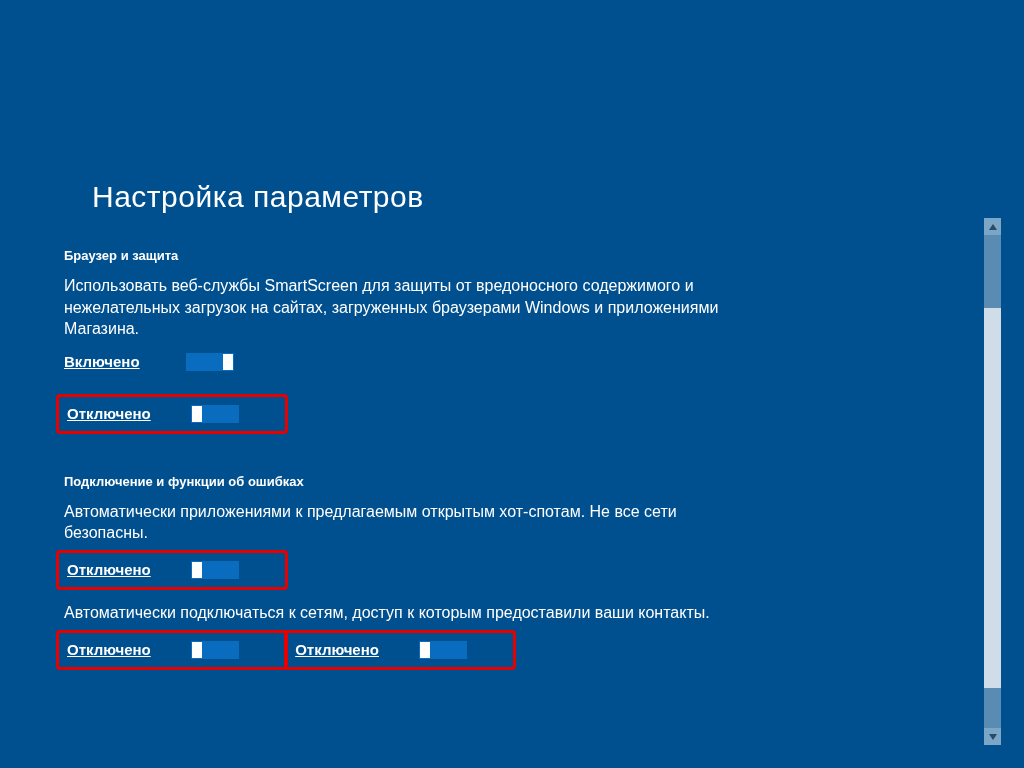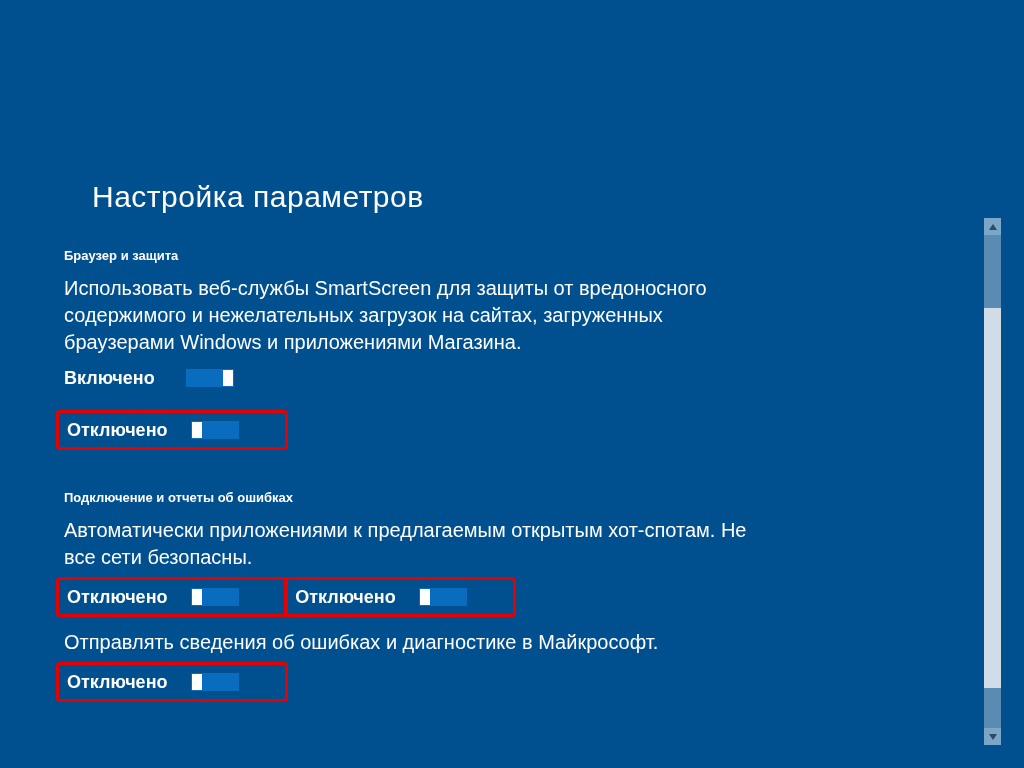--- a/index.html
+++ b/index.html
@@ -32,39 +32,40 @@
     left: 64px;
     top: 248px;
     width: 880px;
   }
   .section-heading {
     font-size: 13px;
     font-weight: 600;
     margin-bottom: 12px;
   }
   .desc {
-    font-size: 20px;
+    font-size: 16px;
     font-weight: 400;
     line-height: 1.35;
     max-width: 700px;
     margin-bottom: 10px;
   }
   .toggle-row {
     display: flex;
     align-items: center;
     gap: 0;
     margin-bottom: 18px;
     height: 24px;
     position: relative;
   }
   .toggle-label {
-    font-size: 18px;
+    font-size: 15px;
     font-weight: 600;
     width: 122px;
     display: inline-block;
+    text-decoration: underline;
   }
   .toggle {
     position: relative;
     width: 48px;
     height: 18px;
     background: #0a6cbf;
     border: 1px solid #0a6cbf;
     display: inline-block;
     cursor: pointer;
   }
@@ -149,38 +150,38 @@
     <div class="highlight">
       <span class="toggle-label">Отключено</span>
       <span class="toggle off">
           <span class="knob"></span>
         </span>
     </div>
 
     <div class="gap-lg"></div>
 
     
-    <div class="section-heading">Подключение и отчеты об ошибках</div>
+    <div class="section-heading">Подключение и функции об ошибках</div>
 
     <div class="desc">Автоматически приложениями к предлагаемым открытым хот-спотам. Не все сети безопасны.</div>
     <div class="highlight">
       <span class="toggle-label">Отключено</span>
       <span class="toggle off">
           <span class="knob"></span>
         </span>
     </div>
 
-    <div class="highlight">
-      <span class="toggle-label">Отключено</span>
-      <span class="toggle off">
-          <span class="knob"></span>
-        </span>
-    </div>
-
-    <div class="desc">Отправлять сведения об ошибках и диагностике в Майкрософт.</div>
+    <div class="desc">Автоматически подключаться к сетям, доступ к которым предоставили ваши контакты.</div>
+    <div class="highlight">
+      <span class="toggle-label">Отключено</span>
+      <span class="toggle off">
+          <span class="knob"></span>
+        </span>
+    </div>
+
     <div class="highlight">
       <span class="toggle-label">Отключено</span>
       <span class="toggle off">
           <span class="knob"></span>
         </span>
     </div>
 
   </div>
 
   <div class="scrollbar">

